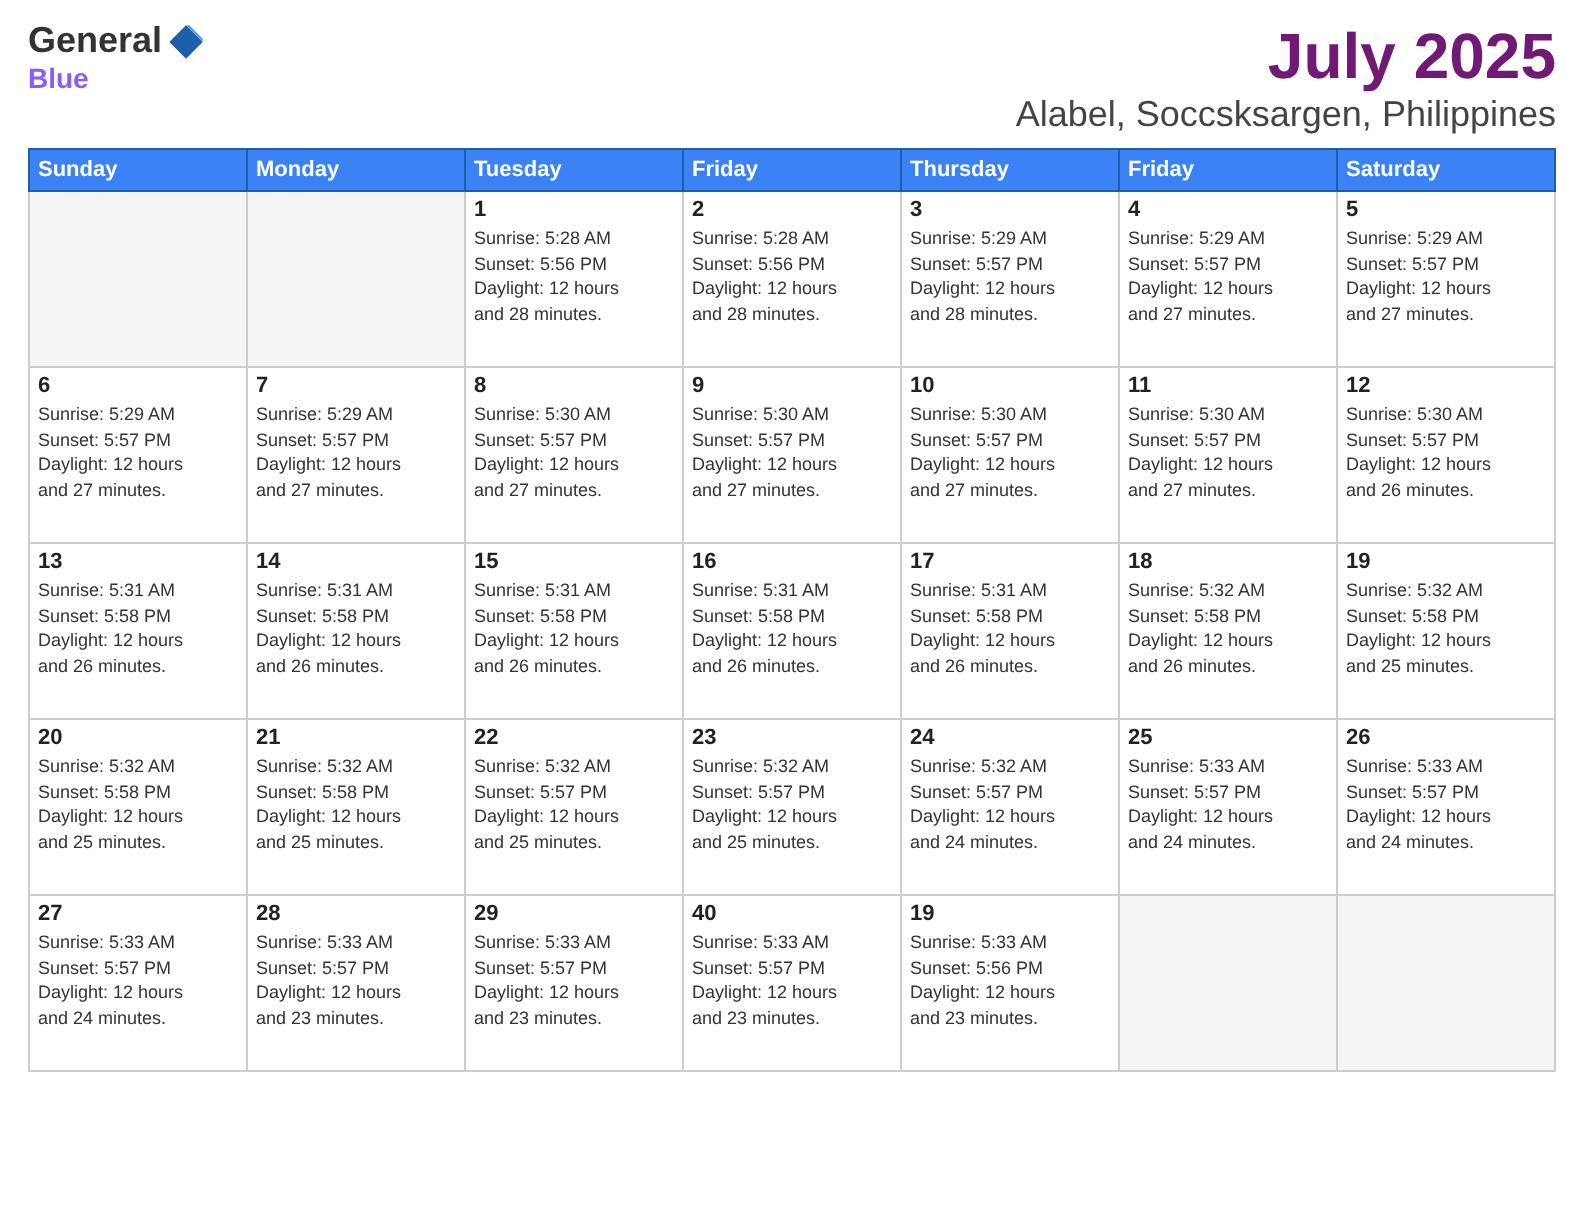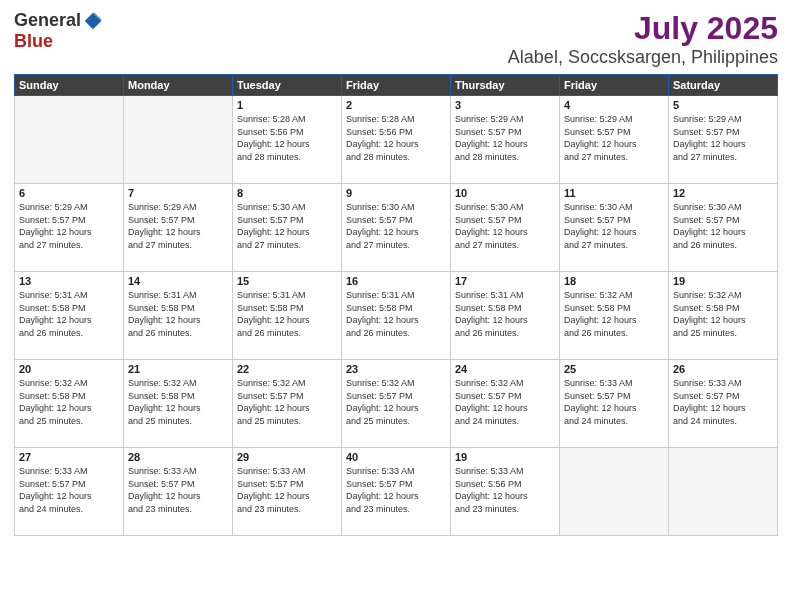--- a/index.html
+++ b/index.html
@@ -29,23 +29,23 @@
     .logo-text {
       display: flex;
       align-items: center;
     }
     .logo-general {
       font-size: 18px;
       font-weight: bold;
       color: #333;
     }
     .logo-blue {
-      font-size: 18px;
-      font-weight: bold;
-      color: #b91c1c;
+      font-size: 14px;
+      font-weight: bold;
+      color: #8b5cf6;
     }
     .logo-icon {
       width: 20px;
       height: 20px;
       margin-left: 2px;
     }
     .title-block {
       text-align: right;
     }
     .month-year {
@@ -56,21 +56,21 @@
     .location {
       font-size: 18px;
       color: #444;
     }
     .calendar {
       width: 100%;
       border-collapse: collapse;
       table-layout: fixed;
     }
     .calendar th {
-      background: #404040;
+      background: #3b82f6;
       color: #fff;
       font-size: 11px;
       font-weight: bold;
       padding: 4px 4px;
       border: 1px solid #1a5fa8;
       text-align: left;
     }
     .calendar td {
       border: 1px solid #ccc;
       vertical-align: top;

